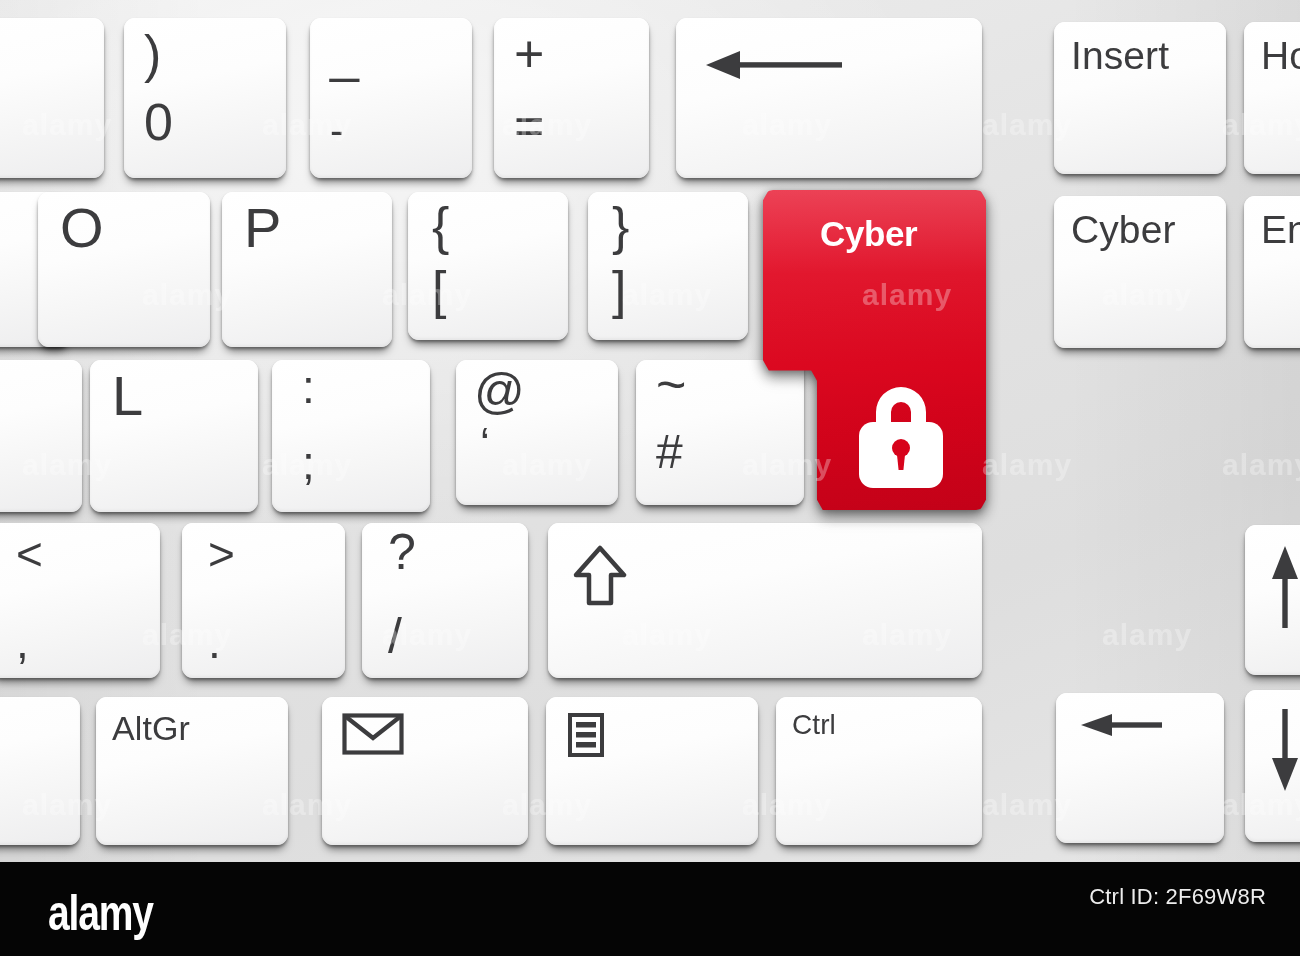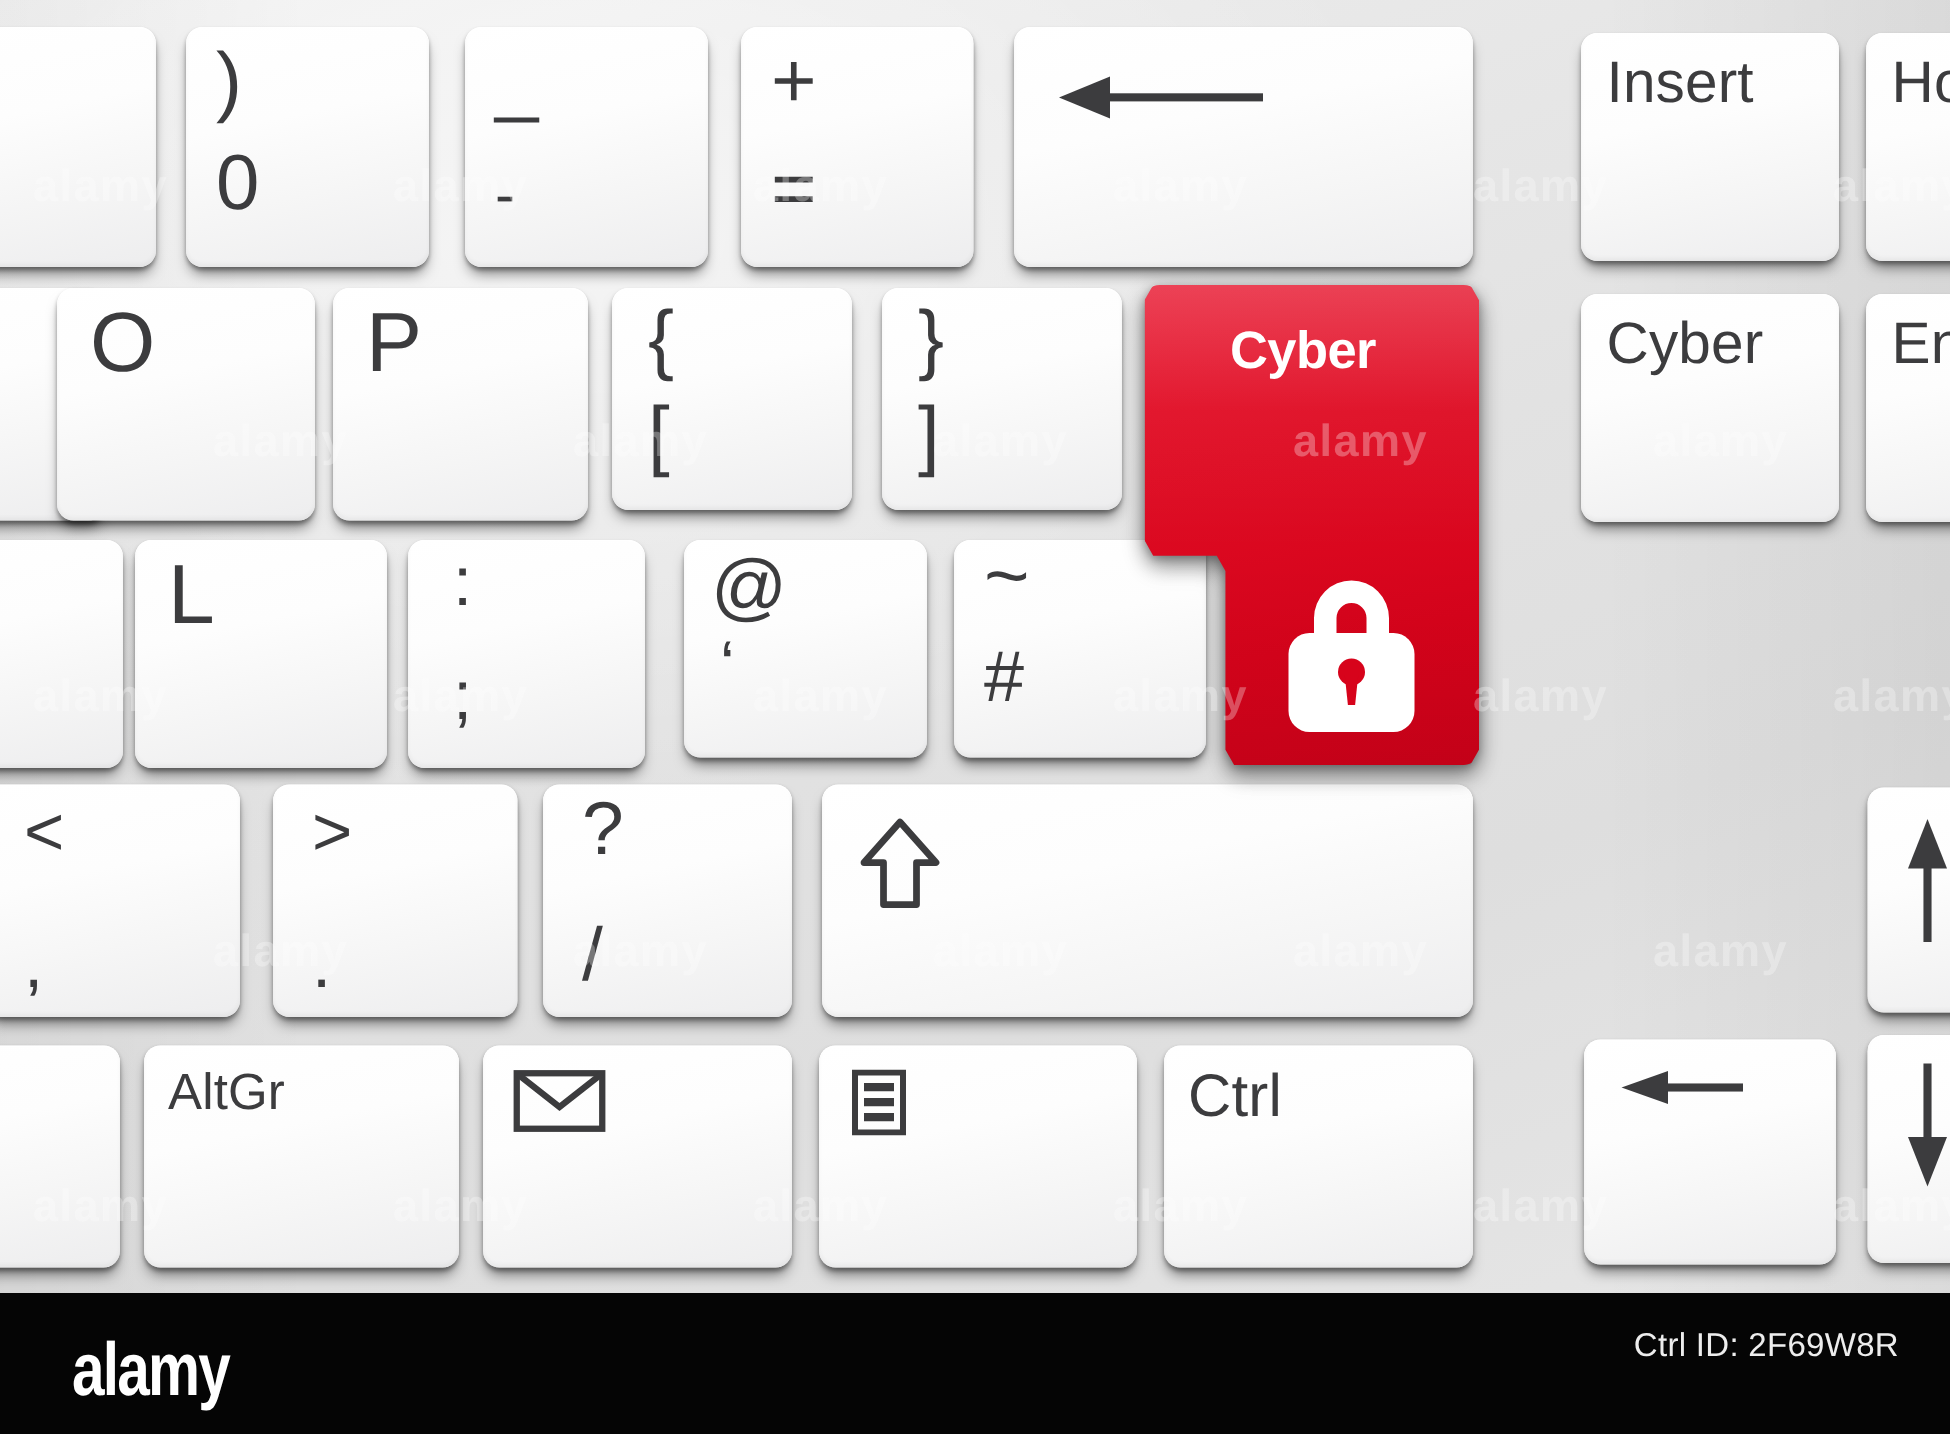--- a/index.html
+++ b/index.html
@@ -311,42 +311,42 @@
 
     <div class="key" style="left:548px; top:523px; width:434px; height:155px;">
       <svg class="ico" style="left:24px; top:22px;" width="56" height="62" viewBox="0 0 56 62">
         <path d="M28 3 L52 30 L39 30 L39 58 L17 58 L17 30 L4 30 Z" fill="none" stroke="#3c3c3e" stroke-width="4.5" stroke-linejoin="round"></path>
       </svg>
     </div>
 
     <div class="key" style="left:-110px; top:697px; width:190px; height:148px;">
     </div>
 
-    <div class="key" style="left:96px; top:697px; width:210px; height:148px;">
+    <div class="key" style="left:96px; top:697px; width:192px; height:148px;">
       <span class="lbl lbl-word" style="left:16px; top:14px; font-size:34px;">AltGr</span>
     </div>
 
     <div class="key" style="left:322px; top:697px; width:206px; height:148px;">
       <svg class="ico" style="left:20px; top:16px;" width="62" height="42" viewBox="0 0 62 42">
         <rect x="2.5" y="2.5" width="57" height="37" fill="none" stroke="#3c3c3e" stroke-width="4.2"></rect>
         <path d="M3 3 L31 25 L59 3" fill="none" stroke="#3c3c3e" stroke-width="4.2"></path>
       </svg>
     </div>
 
     <div class="key" style="left:546px; top:697px; width:212px; height:148px;">
       <svg class="ico" style="left:22px; top:16px;" width="36" height="44" viewBox="0 0 36 44">
         <rect x="2" y="2" width="32" height="40" fill="none" stroke="#3c3c3e" stroke-width="4"></rect>
         <rect x="8" y="9" width="20" height="5.5" fill="#3c3c3e"></rect>
         <rect x="8" y="19" width="20" height="5.5" fill="#3c3c3e"></rect>
         <rect x="8" y="29" width="20" height="5.5" fill="#3c3c3e"></rect>
       </svg>
     </div>
 
     <div class="key" style="left:776px; top:697px; width:206px; height:148px;">
-      <span class="lbl lbl-word" style="left:16px; top:14px; font-size:40px;">Ctrl</span>
+      <span class="lbl lbl-word" style="left:16px; top:14px; font-size:28px;">Ctrl</span>
     </div>
 
     <div class="enter-wrap" style="left:763px; top:190px; width:223px; height:320px;">
       <div class="enter-shape"></div>
       <div class="enter-gloss"></div>
       <div class="enter-text">
         <div>Cyber</div>
       </div>
       <svg class="enter-lock" viewBox="0 0 100 120">
 

